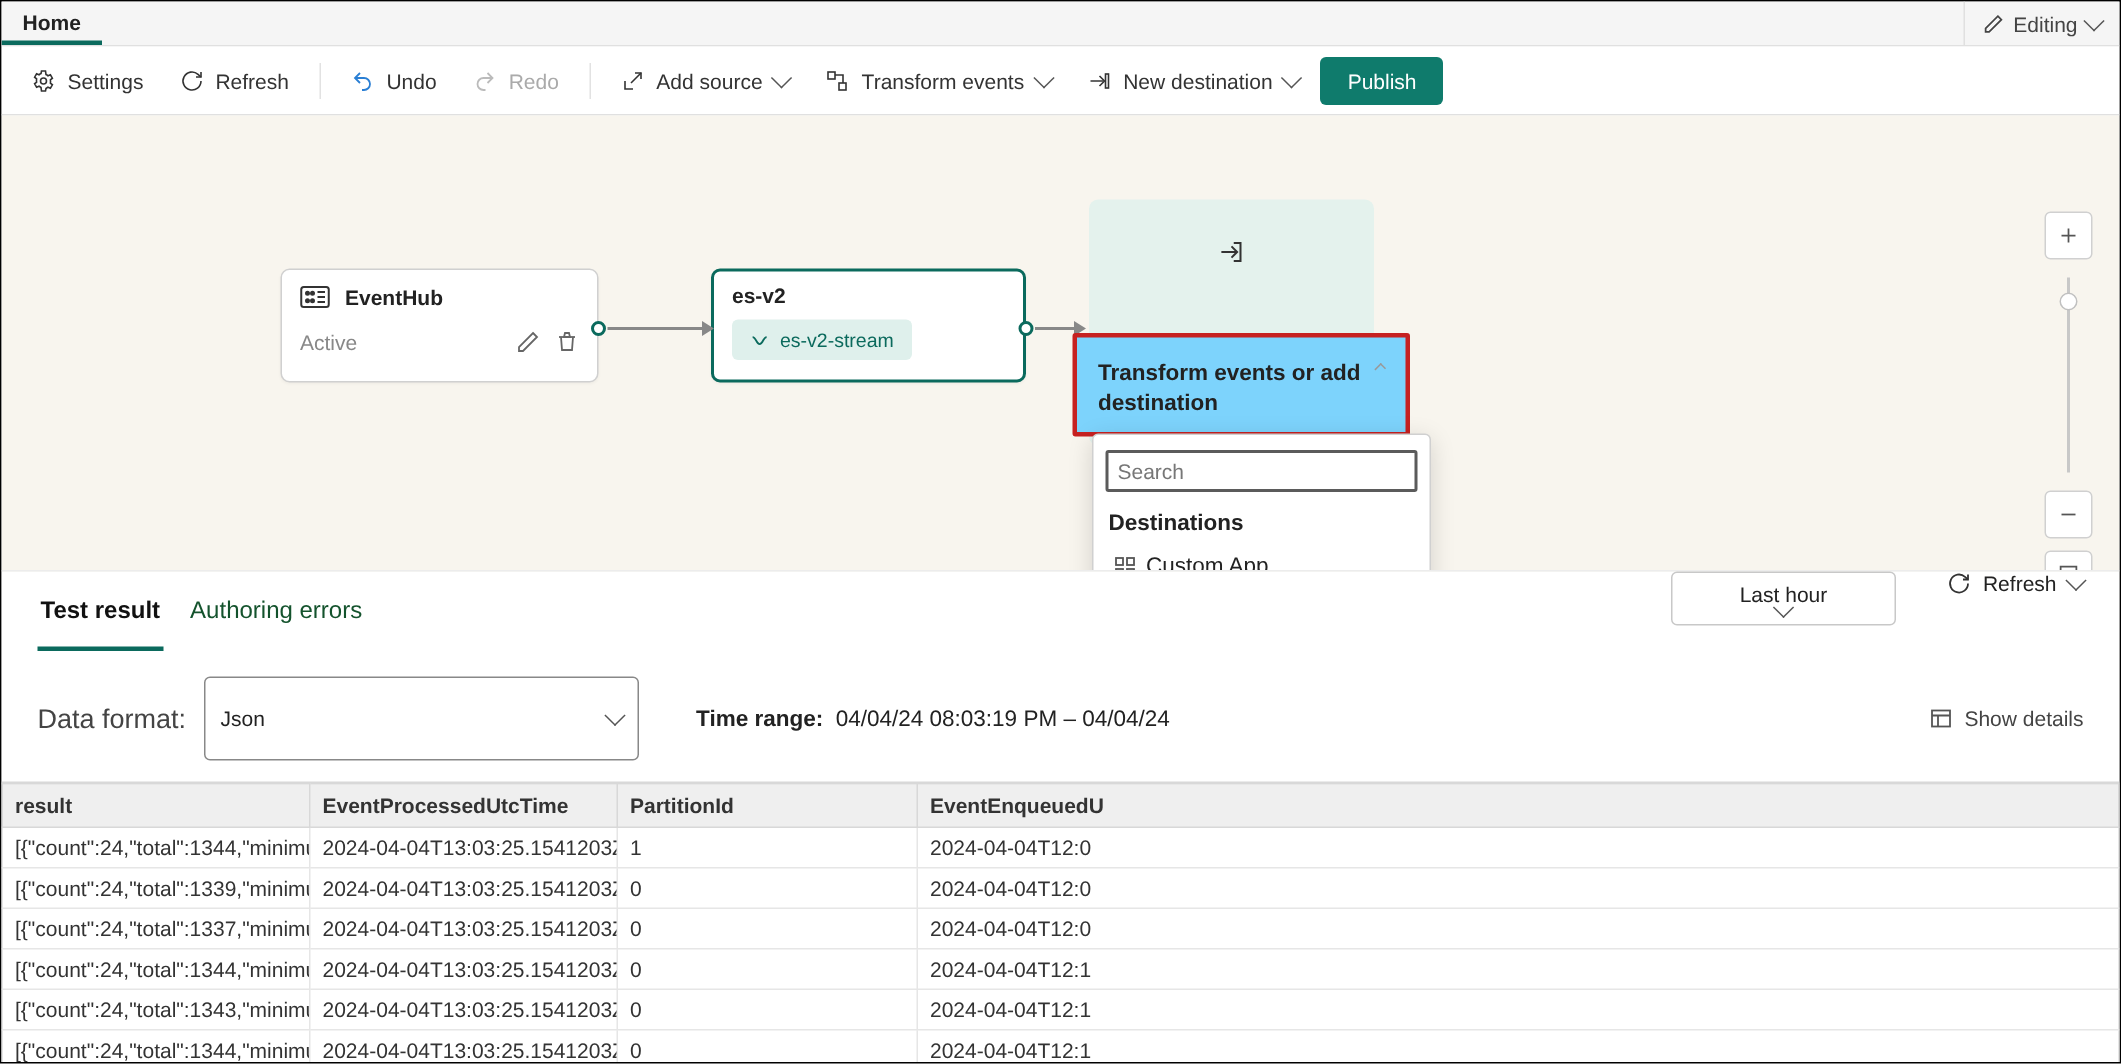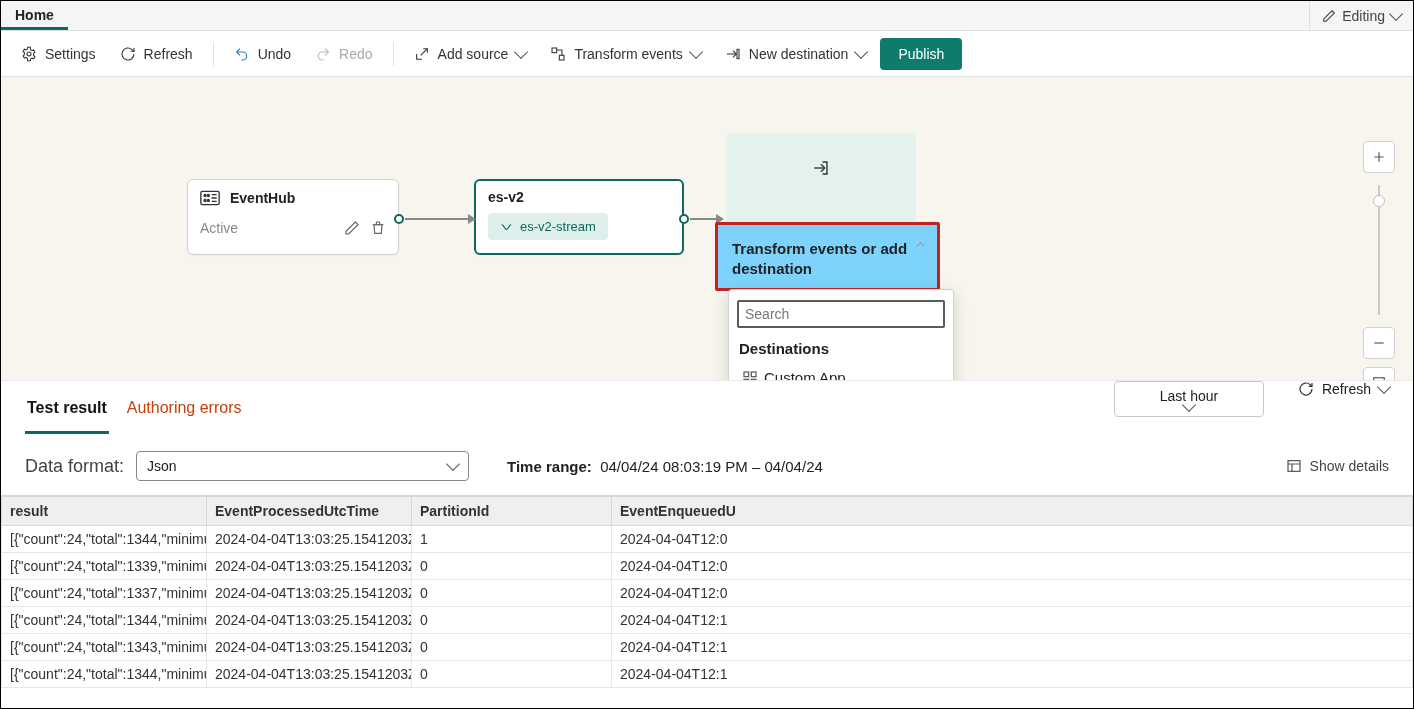--- a/index.html
+++ b/index.html
@@ -54,29 +54,29 @@
 
   
   .zoomcol{position:absolute;right:18px;top:64px;width:32px;display:flex;flex-direction:column;align-items:center;gap:8px;z-index:5;}
   .zbtn{width:32px;height:32px;border:1px solid #d0d0d0;border-radius:4px;background:#fff;display:flex;align-items:center;justify-content:center;color:#555;cursor:pointer;}
   .ztrack{width:2px;height:130px;background:#c8c8c8;position:relative;margin:4px 0;}
   .zthumb{position:absolute;left:-5px;top:10px;width:12px;height:12px;border:1px solid #c0c0c0;background:#fff;border-radius:50%;}
 
   
   .results{height:327px;background:#fff;}
   .rtabs{display:flex;align-items:flex-start;height:56px;padding:0 24px;gap:16px;position:relative;}
-  .rtab{padding:18px 2px 14px;color:#c2410c;font-size:16px;}
+  .rtab{padding:18px 2px 14px;color:#14532d;font-size:16px;}
   .rtab.active{color:#111;font-weight:600;border-bottom:3px solid #0b6a5d;}
   .rtabs .spacer{flex:1;}
   .time-select{display:flex;align-items:center;justify-content:space-between;border:1px solid #c8c8c8;border-radius:4px;padding:6px 10px;width:150px;cursor:pointer;flex-direction:column;}
   .refresh2{display:flex;align-items:center;gap:8px;margin-left:18px;cursor:pointer;}
 
   .filters{display:flex;align-items:center;padding:14px 24px;gap:12px;}
   .label{color:#444;font-size:18px;}
-  .json-select{display:flex;align-items:center;justify-content:space-between;border:1px solid #888;border-radius:4px;padding:6px 10px;width:333px;cursor:pointer;}
+  .json-select{display:flex;align-items:center;justify-content:space-between;border:1px solid #888;border-radius:4px;padding:19px 10px;width:290px;cursor:pointer;}
   .timerange{margin-left:26px;font-size:15px;}
   .timerange b{font-weight:700;}
   .showdetails{margin-left:auto;display:flex;align-items:center;gap:8px;color:#444;cursor:pointer;}
 
   
   .grid{border-top:1px solid #d8d8d8;}
   .grid table{width:100%;border-collapse:collapse;font-size:14px;table-layout:fixed;}
   .grid th{background:#efefef;border:1px solid #d8d8d8;text-align:left;padding:6px 8px;font-weight:600;color:#333;}
   .grid td{border:1px solid #e6e6e6;padding:5px 8px;color:#333;overflow:hidden;white-space:nowrap;}
   .grid col.c0{width:205px;} .grid col.c1{width:205px;} .grid col.c2{width:200px;} .grid col.c3{width:auto;}

